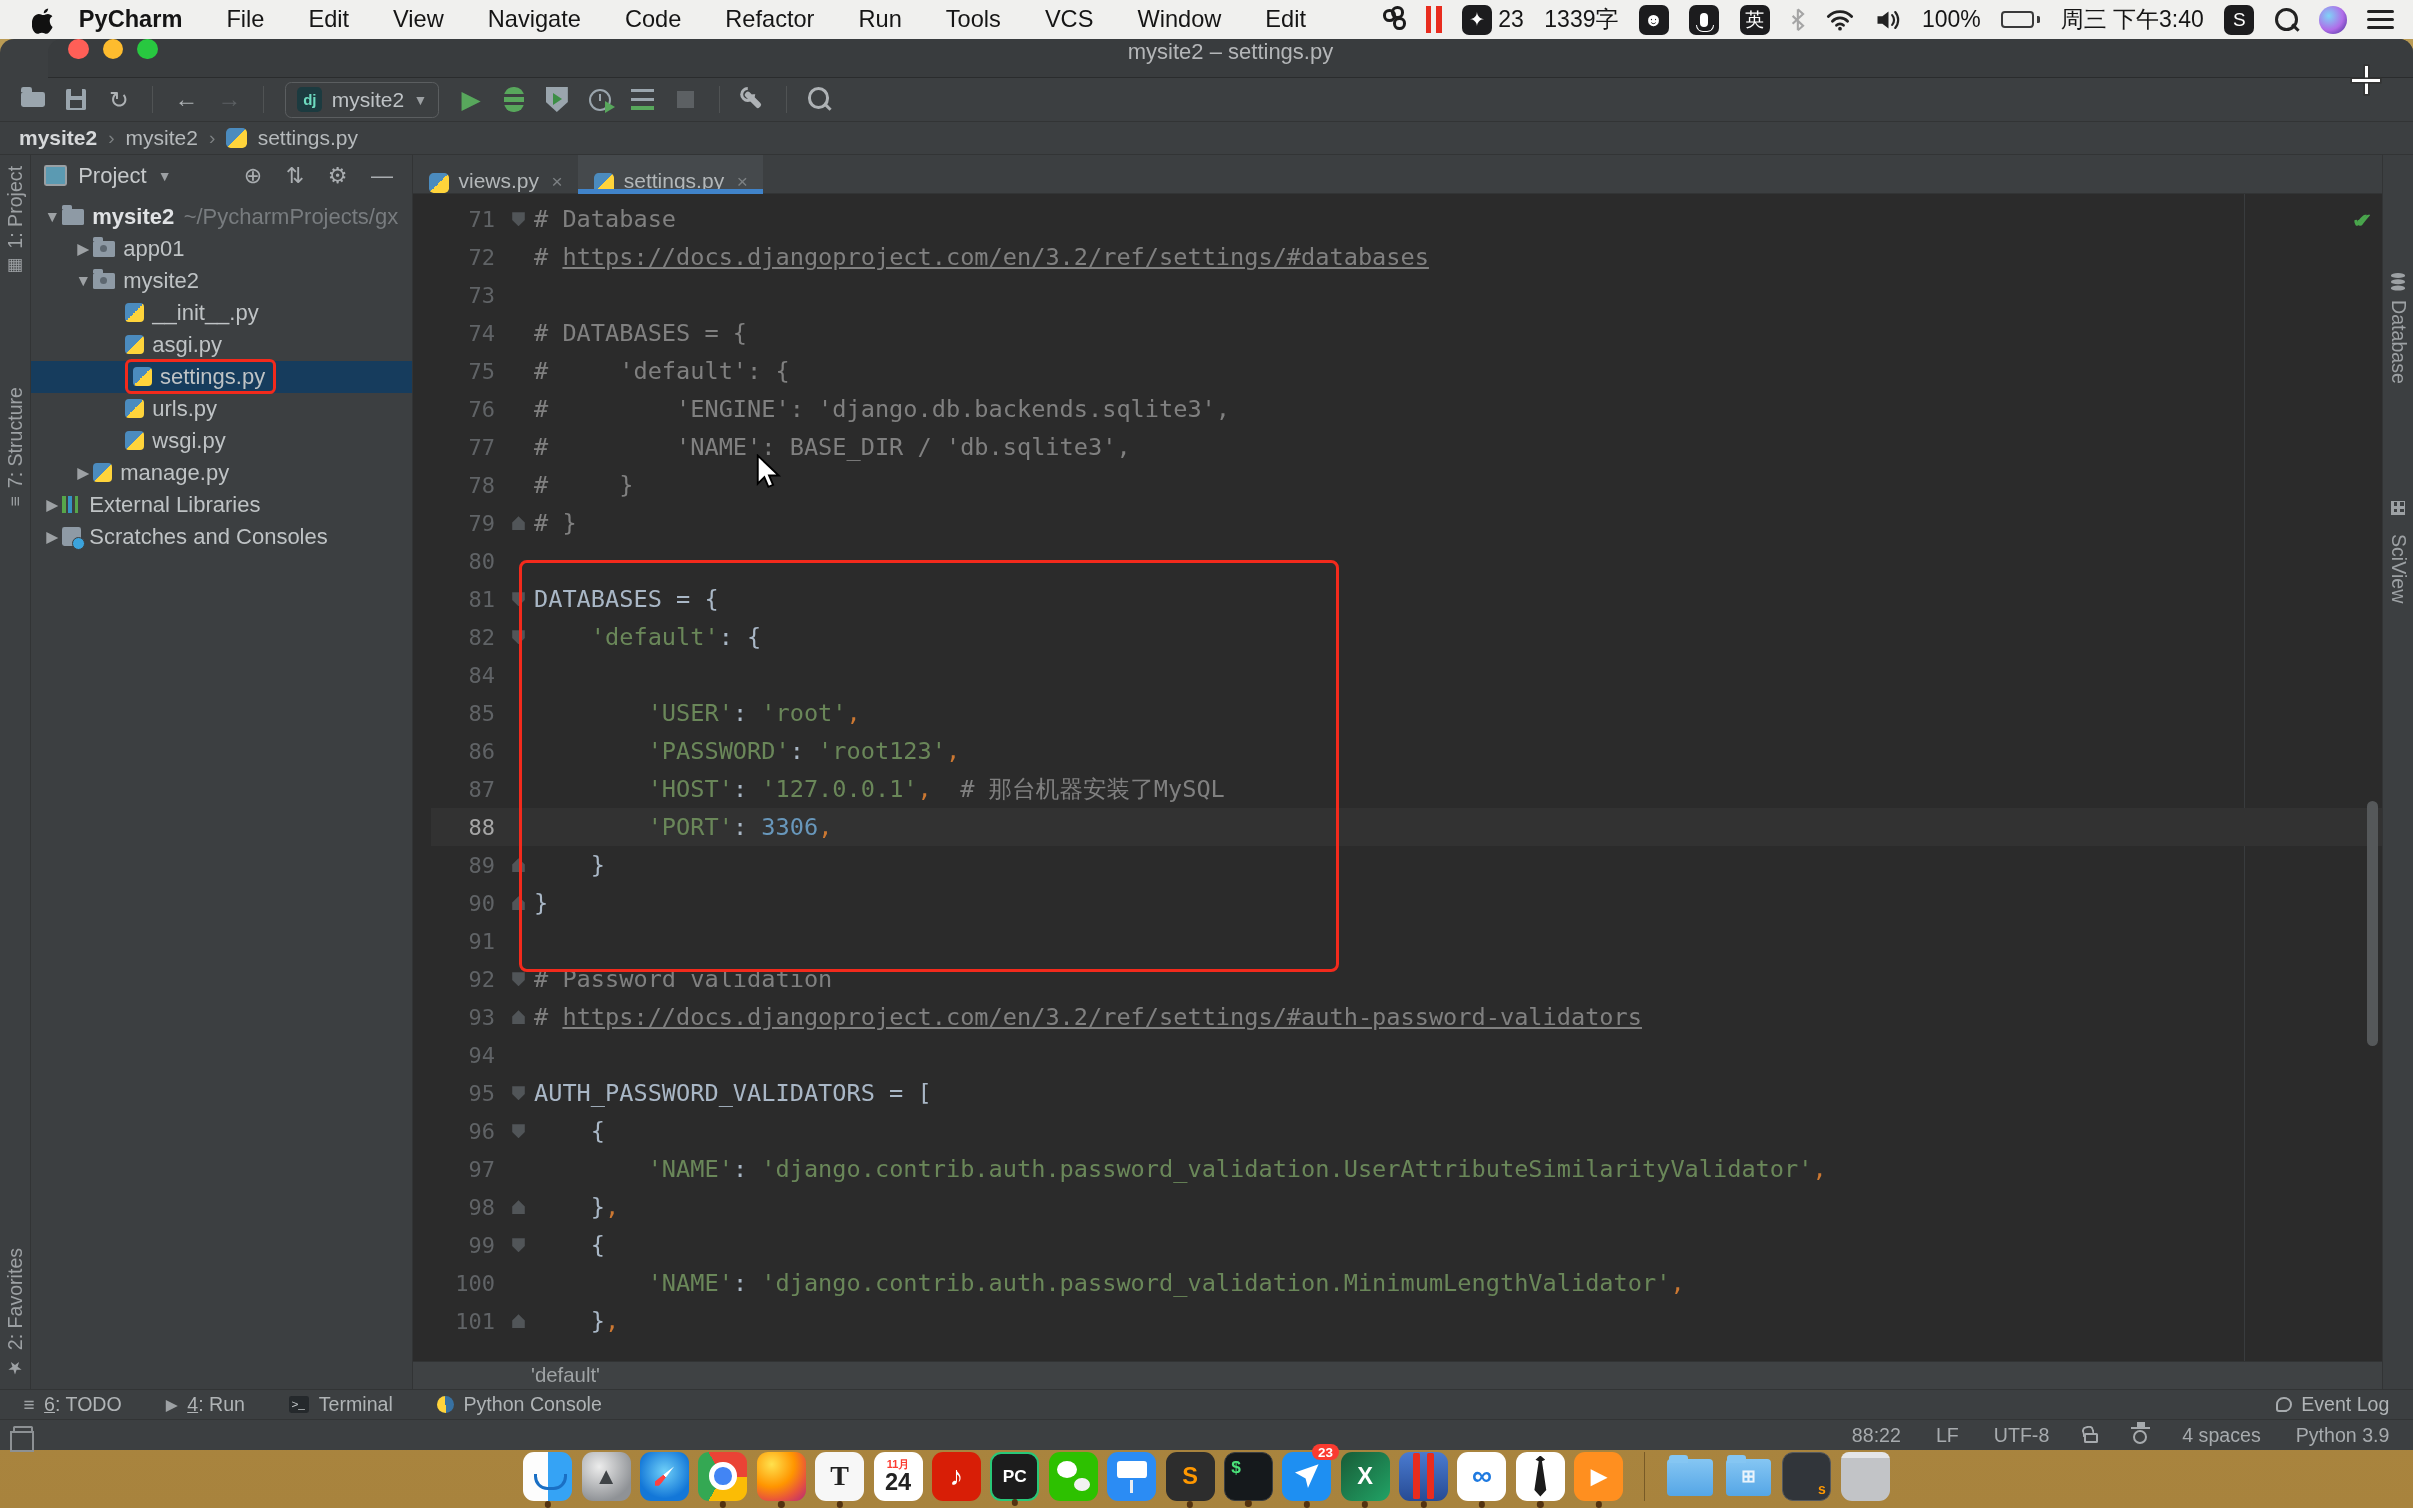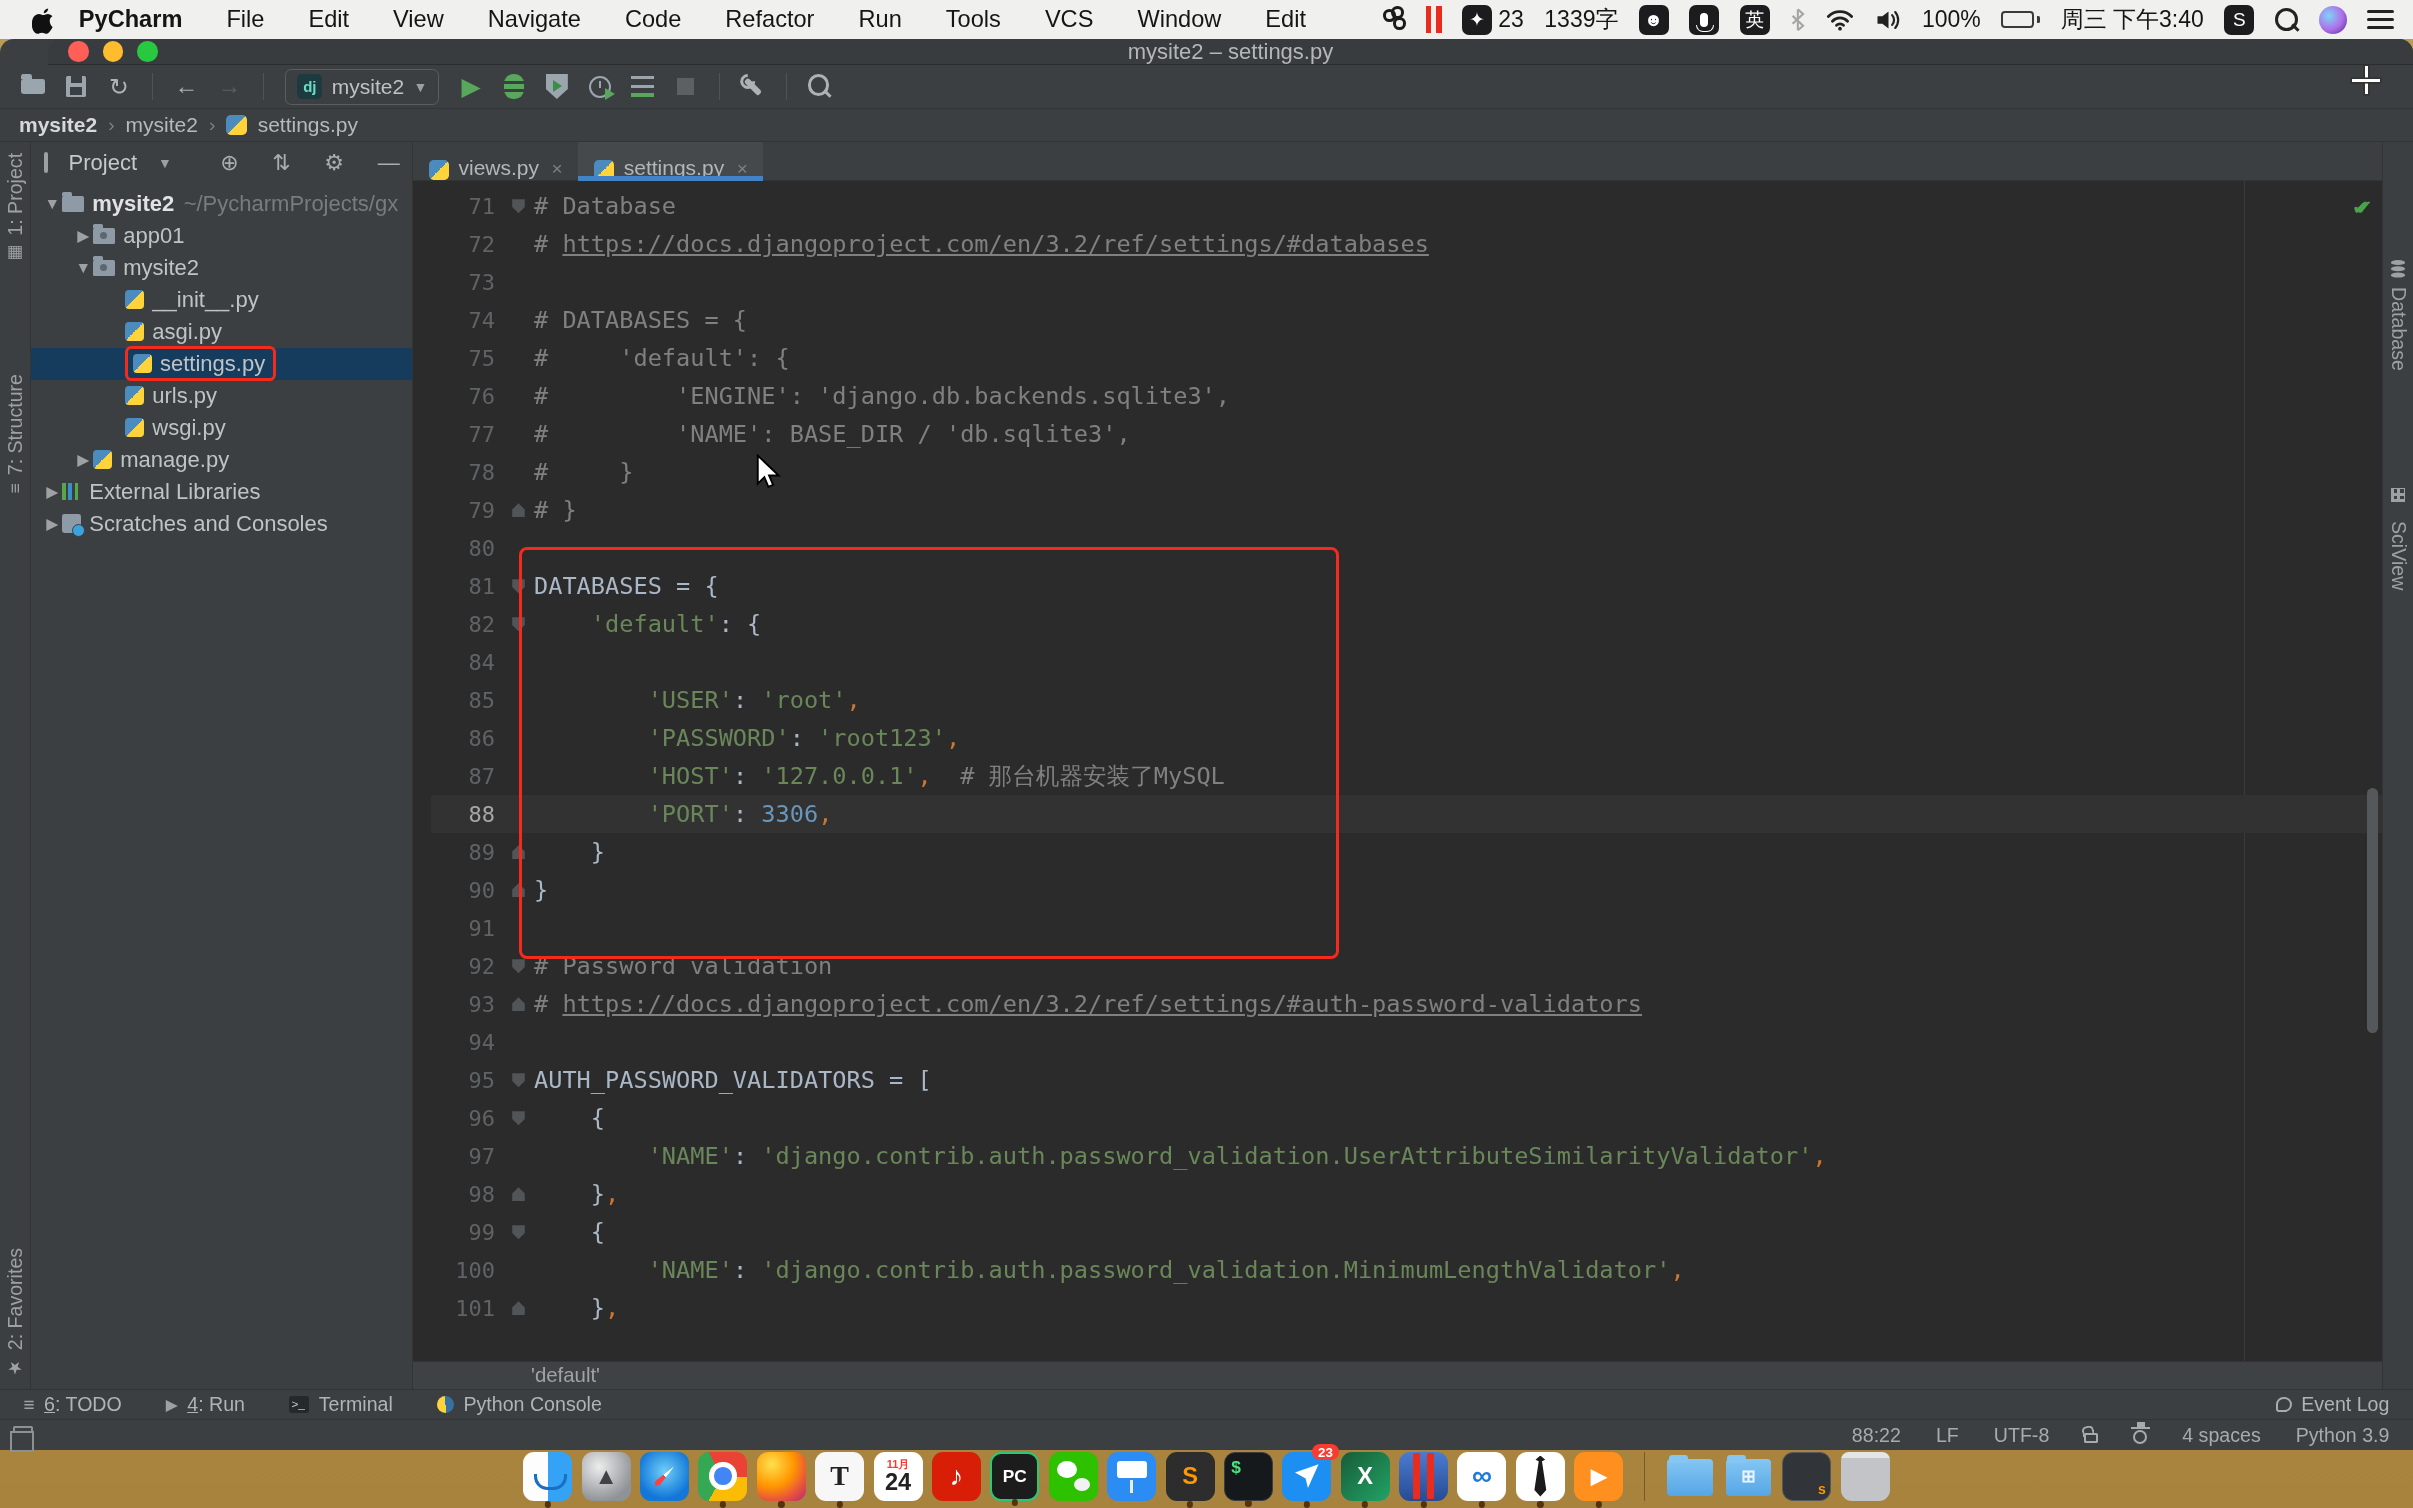--- a/index.html
+++ b/index.html
@@ -33,22 +33,22 @@
     background:radial-gradient(circle at 35% 35%, #7fd3f7, #b06ce8 55%, #3b2b8f); }
   .spot { position:relative; width:23.6px; height:23.6px; }
   .spot::before { content:''; position:absolute; width:17.3px; height:17.3px; border:3.1px solid #222; border-radius:50%; }
   .spot::after { content:''; position:absolute; width:3.1px; height:9.4px; background:#222; transform:rotate(-45deg); left:19px; top:15.7px; }
   .hamb { display:flex; flex-direction:column; gap:4.7px; }
   .hamb i { width:27px; height:3.1px; background:#222; border-radius:1.6px; }
 
   
   .pc-window { position:absolute; top:39px; left:0; width:2413px; height:1411px;
     background:#3c3f41; border-radius:14px 14px 0 0; display:flex; flex-direction:column; }
-  .titlebar { height:26px; background:#393c3e; border-radius:14px 14px 0 0; border-bottom:0.8px solid #2a2c2d;
-    display:flex; align-items:center; position:relative;margin-left:48px; }
+  .titlebar { height:39px; background:#393c3e; border-radius:14px 14px 0 0; border-bottom:0.8px solid #2a2c2d;
+    display:flex; position:relative;margin-left:48px; }
   .tl { display:flex; gap:14px; margin-left:20.4px; }
   .tl i { width:20.4px; height:20.4px; border-radius:50%; }
   .tl-close{ background:#ff5f57; } .tl-min{ background:#febc2e; } .tl-zoom{ background:#28c840; }
   .win-title { position:absolute; left:50%; transform:translateX(-50%); color:#b4b6b8; font-size:22px; }
   .crosshair { position:absolute; right:33px; top:27px; width:28px; height:28px; }
   .crosshair::before, .crosshair::after { content:''; position:absolute; background:#fff; box-shadow:0 0 0 1.6px #333; }
   .crosshair::before { left:12.6px; top:0; width:3.9px; height:28px; }
   .crosshair::after { left:0; top:12.6px; width:28px; height:3.9px; }
 
   
@@ -107,21 +107,21 @@
   .mini-ic { font-size:17.3px; }
   .db-ic { width:14px; height:4.7px; background:#9da1a4; border-radius:50%/50%;
     box-shadow:0 6.3px 0 #9da1a4, 0 12.6px 0 #9da1a4; margin-bottom:14px; }
   .grid-ic { width:14px; height:14px; margin-bottom:11px;
     background:conic-gradient(#9da1a4 0 0); -webkit-mask:linear-gradient(#000 0 0);
     background:repeating-linear-gradient(0deg,#9da1a4 0 3.1px,transparent 3.1px 6.3px),
                repeating-linear-gradient(90deg,#9da1a4 0 3.1px,transparent 3.1px 6.3px); }
 
   
   .project { width:382px; background:#3c3f41; border-right:0.8px solid #323435; display:flex; flex-direction:column; }
-  .proj-head { height:41px; display:flex; align-items:center; padding:0 12.6px; gap:21px; color:#c6c9cb; font-size:22px; }
+  .proj-head { height:41px; display:flex; align-items:center; padding:0 12.6px; gap:11px; color:#c6c9cb; font-size:22px; }
   .proj-ic { width:23.6px; height:20.4px; background:#5b9ab2; border:2.4px solid #9aa0a4; border-radius:2.4px; }
   .proj-head .spacer { flex:1; }
   .ph-btn { color:#a9adb0; font-size:22px; padding:0 6.3px; }
   .tree { flex:1; padding-top:4.7px; font-size:22px; color:#bfc3c5; }
   .trow { height:32px; display:flex; align-items:center; white-space:nowrap; }
   .trow .arrow { width:20.4px; text-align:center; color:#9da1a4; font-size:15.7px; flex:none; }
   .trow.selected { background:#163c5d; }
   .t-ic { flex:none; margin-right:7.9px; }
   .folder-ic { width:22px; height:15.7px; background:#8e9aa5; border-radius:1.6px; position:relative; }
   .folder-ic::before { content:''; position:absolute; top:-3.9px; left:0; width:9.4px; height:3.9px; background:#8e9aa5; border-radius:1.6px 1.6px 0 0; }

